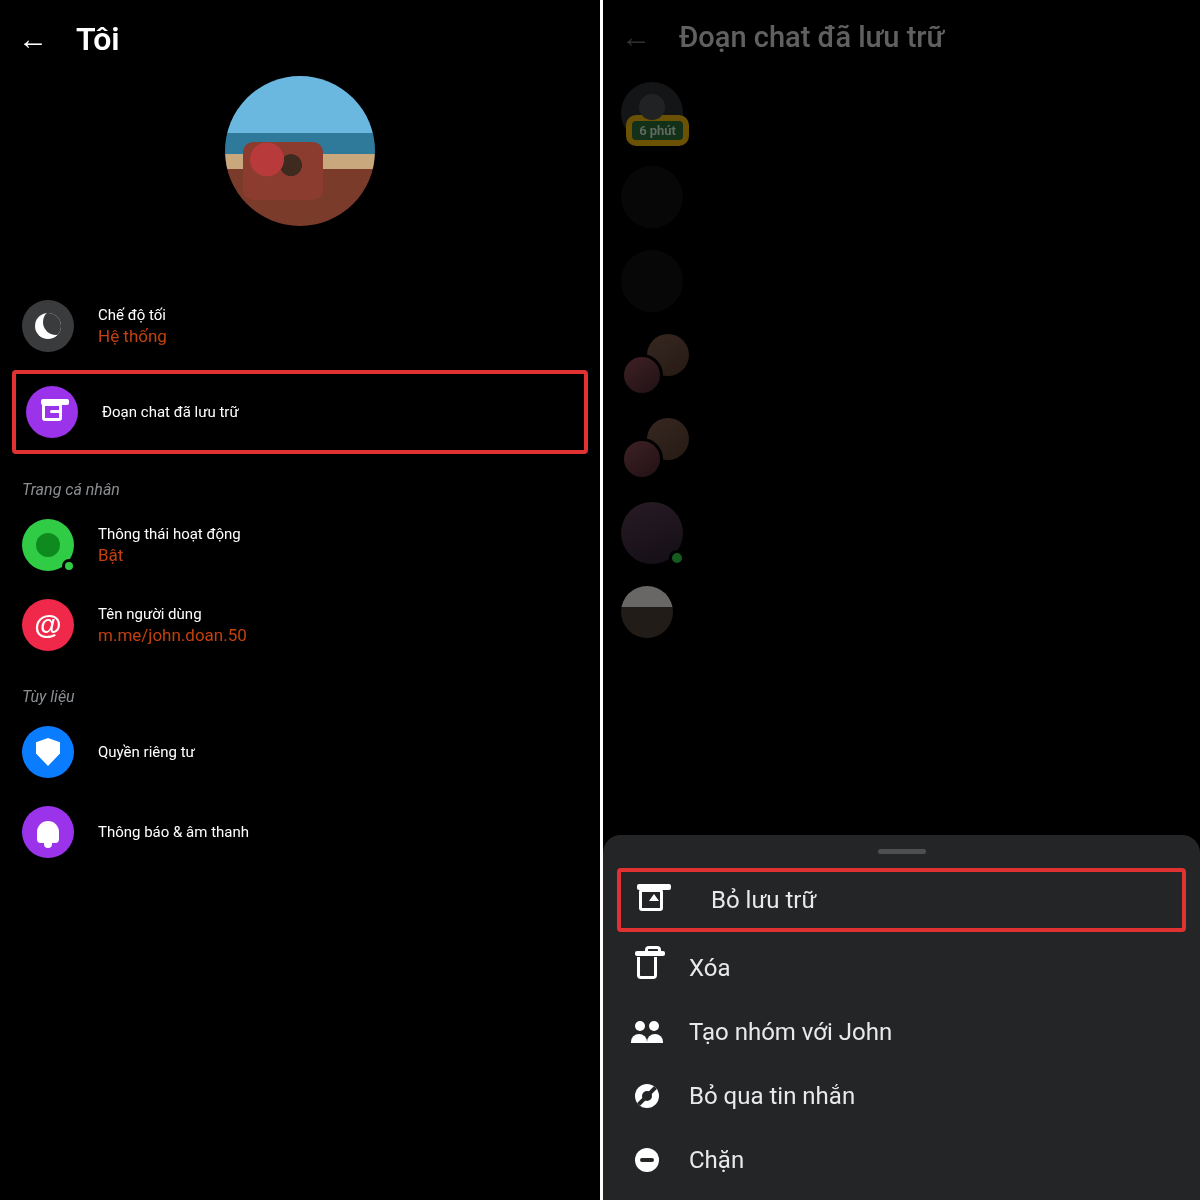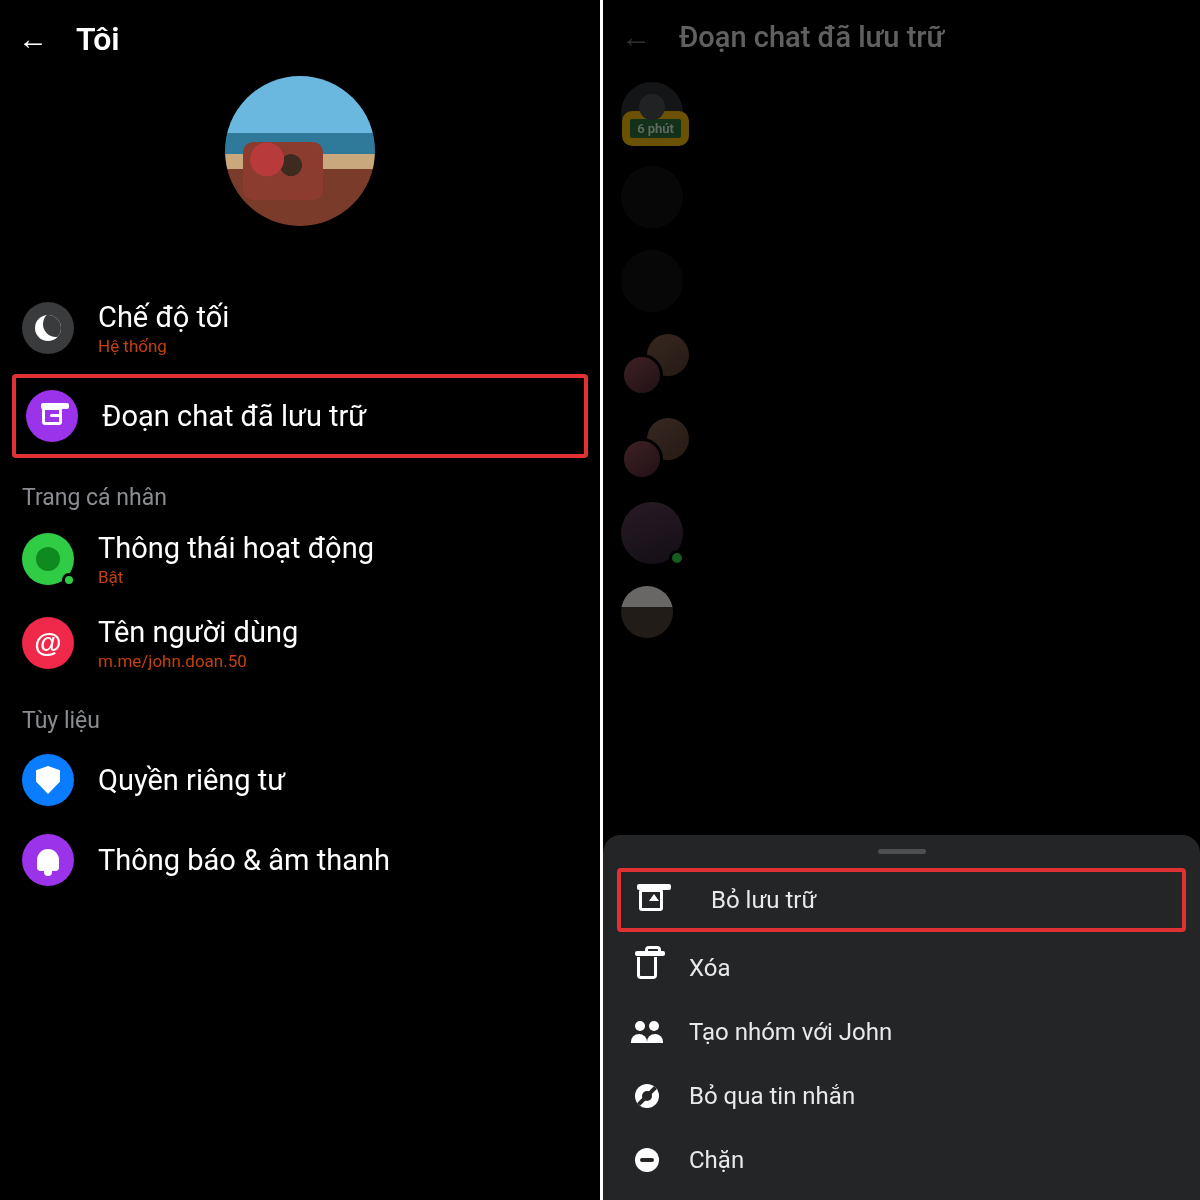--- a/index.html
+++ b/index.html
@@ -52,24 +52,24 @@
     display:flex; align-items:center;
     padding: 14px 22px;
     gap: 24px;
   }
   .icon-circle {
     width: 52px; height: 52px; border-radius: 50%;
     display:flex; align-items:center; justify-content:center;
     flex-shrink:0;
   }
   .row-text { display:flex; flex-direction:column; }
-  .row-label { font-size: 29px; font-weight: 400; color:#fff; }
+  .row-label { font-size: 15px; font-weight: 400; color:#fff; }
   .row-sub   { font-size: 17px; color:#c2410c; margin-top:2px; }
 
-  .section-header { font-size: 23px; color:#8a8d91; padding: 22px 22px 6px; }
+  .section-header { font-size: 16px; color:#8a8d91; padding: 22px 22px 6px; font-style: italic; }
 
   .highlight-box {
     border: 4px solid #e03232;
     border-radius: 4px;
     margin: 4px 12px;
     padding-right:6px;
   }
   .highlight-box .row{ padding:12px 10px 12px 10px; }
 
   
@@ -105,21 +105,21 @@
   .header-r { display:flex; align-items:center; gap:28px; padding:20px 18px 12px; position:relative; }
   .header-r .back-arrow{ color:#6b6e72; }
   .header-r .title{ color:#d5d6d8; font-size:29px; font-weight:500; }
 
   .convo-list{ padding:8px 18px; display:flex; flex-direction:column; gap:6px; }
   .convo{ display:flex; align-items:center; gap:16px; padding:8px 0;}
   .convo-av{ width:62px;height:62px;border-radius:50%;background:#2a2b2d;position:relative;flex-shrink:0;}
   .convo-av.ph{ background:#2e2f31; }
   .convo-av.ph::after{content:"";position:absolute;left:18px;top:12px;width:26px;height:26px;border-radius:50%;background:#4a4c4f;}
   .convo-av.ph::before{content:"";position:absolute;left:10px;bottom:0;width:42px;height:22px;border-radius:24px 24px 0 0;background:#4a4c4f;}
-  .time-badge{position:absolute;right:-6px;bottom:-2px;background:#2c6b38;color:#d6ecd9;font-size:13px;font-weight:600;padding:2px 7px;border-radius:10px;border:8px solid #eab308;}
+  .time-badge{position:absolute;right:-6px;bottom:-2px;background:#2c6b38;color:#d6ecd9;font-size:13px;font-weight:600;padding:2px 7px;border-radius:10px;border:6px solid #eab308;}
   .convo-av.dark{ background:#111; }
   .convo-av.pair{ background:transparent; width:68px; }
   .pair-a{position:absolute;width:42px;height:42px;border-radius:50%;top:0;right:0;background:linear-gradient(145deg,#7a5a4a,#55392c);}
   .pair-b{position:absolute;width:42px;height:42px;border-radius:50%;bottom:0;left:0;background:linear-gradient(145deg,#8b4a52,#4a2730);border:3px solid #000;}
   .online-dot{position:absolute;right:-2px;bottom:-2px;width:16px;height:16px;border-radius:50%;background:#31cc46;border:3px solid #000;}
   .convo-av.people{background:linear-gradient(160deg,#5a3c52,#2b2030);}
   .convo-av.single{background:linear-gradient(180deg,#e8e5df 0 40%,#4a3e36 40%);}
 
   
   .sheet{

